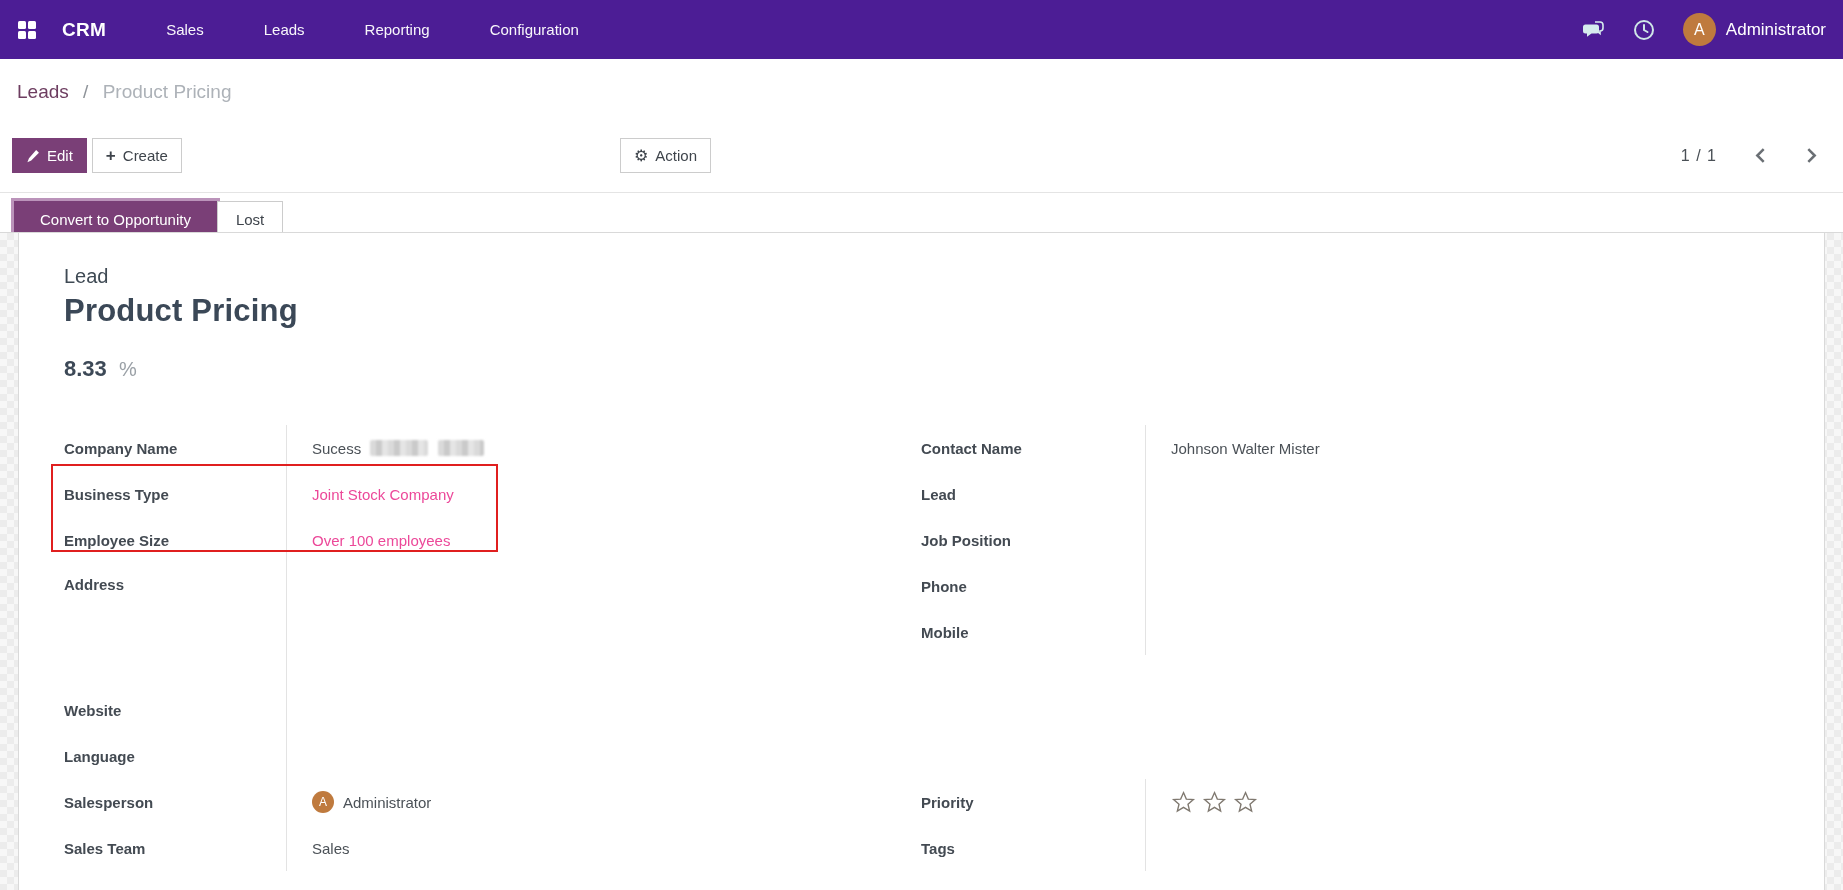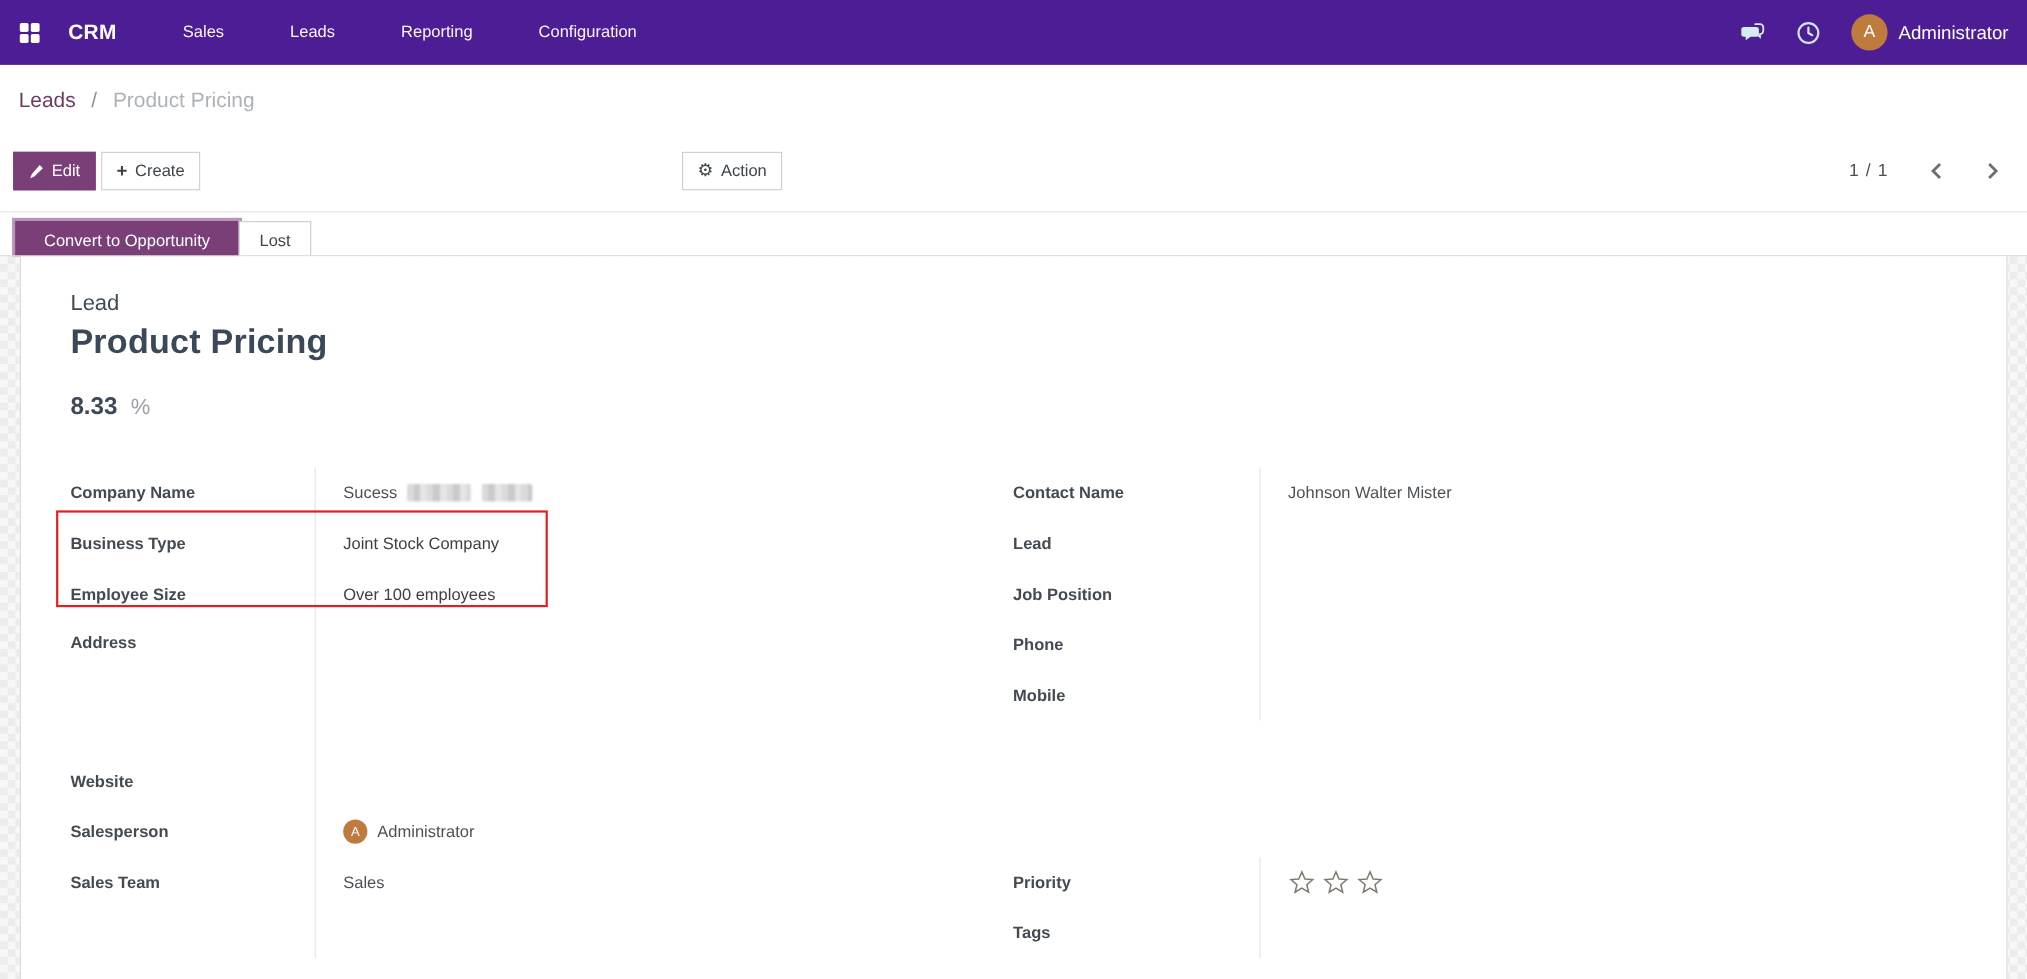--- a/index.html
+++ b/index.html
@@ -74,21 +74,21 @@
   
   .columns { display:flex; margin-top:43px; }
   .col-left { width:842px; flex:none; position:relative; }
   .col-right { flex:1; position:relative; padding-left:15px; }
   .frow { display:flex; min-height:46px; align-items:center; }
   .frow.tall { min-height:124px; align-items:flex-start; }
   .frow.tall .flabel { padding-top:13px; }
   .flabel { width:222px; flex:none; font-size:15px; font-weight:600; color:#434a52; padding-right:10px; }
   .col-right .flabel { width:224px; }
   .fvalue { flex:1; padding-left:26px; font-size:15px; color:#4b5157; display:flex; align-items:center; }
-  .fvalue.link { color:#404040; cursor:pointer;text-align:right; }
+  .fvalue.link { color:#ec4899; cursor:pointer;text-align:right; }
   .rspacer { height:124px; }
   .vline { position:absolute; width:1px; background:#e3e3e3; }
   .vl-left { left:222px; top:0; height:446px; }
   .vl-r1 { left:239px; top:0; height:230px; }
   .vl-r2 { left:239px; top:354px; height:92px; }
   .red-box {
     position:absolute; left:-13px; top:39px; width:447px; height:88px;
     border:2px solid #e01f1f; pointer-events:none;
   }
 
@@ -219,20 +219,24 @@
         <div class="frow tall">
           <div class="flabel">Address</div>
           <div class="fvalue"></div>
         </div>
 
         <div class="frow">
           <div class="flabel">Website</div>
           <div class="fvalue"></div>
         </div>
 
+        <div class="frow">
+          <div class="flabel">Language</div>
+          <div class="fvalue"></div>
+        </div>
 
         <div class="frow">
           <div class="flabel">Salesperson</div>
           <div class="fvalue">
             <span class="mini-avatar">A</span>
             <span>Administrator</span>
           </div>
         </div>
 
         <div class="frow">

